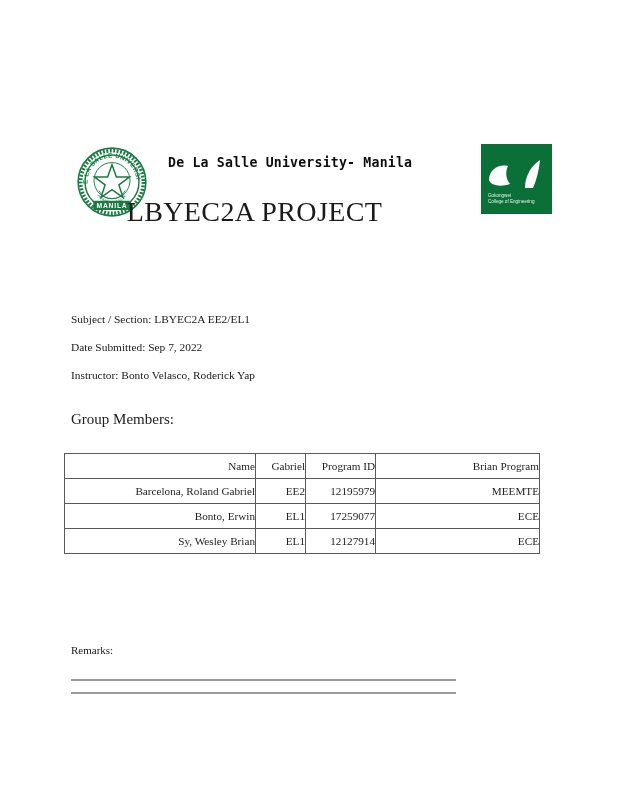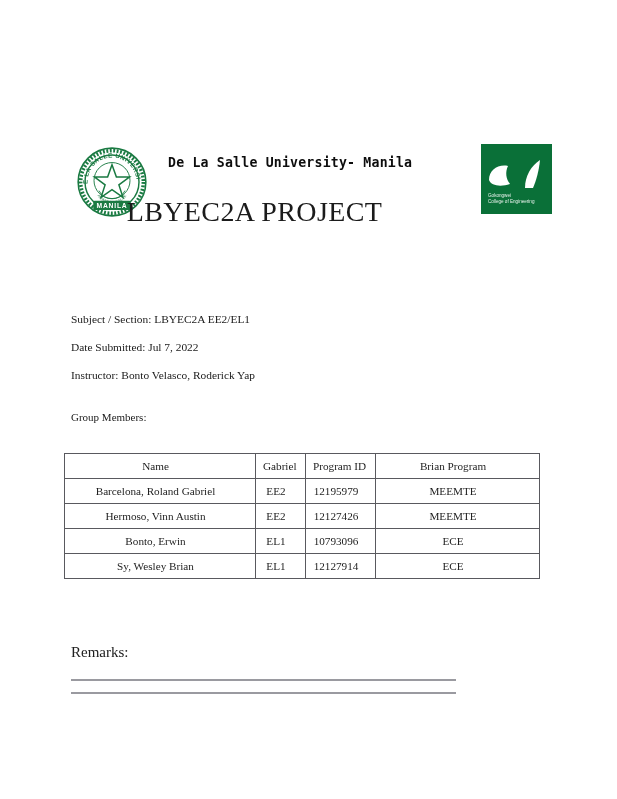--- a/index.html
+++ b/index.html
@@ -99,57 +99,57 @@
     font-size: 11.4px;
     line-height: 13px;
     margin-bottom: 15px;
     color: #202020;
     white-space: pre;
   }
   #group-members-label {
     position: absolute;
     left: 71px;
     top: 411px;
-    font-size: 11px;
+    font-size: 15px;
     color: #202020;
   }
 
   
   #members-table {
     position: absolute;
     left: 64px;
     top: 453px;
     width: 475px;
     border-collapse: collapse;
     font-size: 11.2px;
     color: #1d1d1d;
     table-layout: fixed;
   }
   #members-table td,
   #members-table th {
     border: 1px solid #59595e;
-    padding: 5px 16px 5px 7px;
-    text-align: center;
+    padding: 5px 0 5px 7px;
+    text-align: right;
     font-weight: normal;
     height: 14px;
     vertical-align: middle;
     overflow: hidden;
     white-space: nowrap;
   }
   .col-name     { width: 191px; }
   .col-section  { width: 50px;  }
   .col-id       { width: 70px;  }
   .col-degree   { width: 164px; }
 
   
   #remarks-label {
     position: absolute;
     left: 71px;
     top: 644px;
-    font-size: 15px;
+    font-size: 11px;
     color: #202020;
   }
   .remark-rule {
     position: absolute;
     left: 71px;
     width: 385px;
     height: 2px;
     background: #9a9aa0;
   }
   #remark-rule-1 { top: 679px; }
@@ -197,21 +197,21 @@
       <div>Gokongwei</div>
       <div>College of Engineering</div>
     </div>
   </div>
 </div>
 
 <div id="doc-title">LBYEC2A PROJECT</div>
 
 <div id="meta-block">
   <div class="meta-line">Subject / Section: LBYEC2A EE2/EL1</div>
-  <div class="meta-line">Date Submitted: Jul 7, 2022</div>
+  <div class="meta-line">Date Submitted: Sep 7, 2022</div>
   <div class="meta-line">Instructor: Bonto Velasco, Roderick Yap</div>
 </div>
 
 <div id="group-members-label">Group Members:</div>
 
 <table id="members-table">
   <colgroup>
     <col class="col-name">
       <col class="col-section">
       <col class="col-id">
@@ -226,29 +226,23 @@
     </tr>
   </thead>
   <tbody>
     <tr>
       <td>Barcelona, Roland Gabriel</td>
       <td>EE2</td>
       <td>12195979</td>
       <td>MEEMTE</td>
     </tr>
     <tr>
-      <td>Hermoso, Vinn Austin</td>
-      <td>EE2</td>
-      <td>12127426</td>
-      <td>MEEMTE</td>
-    </tr>
-    <tr>
       <td>Bonto, Erwin</td>
       <td>EL1</td>
-      <td>10793096</td>
+      <td>17259077</td>
       <td>ECE</td>
     </tr>
     <tr>
       <td>Sy, Wesley Brian</td>
       <td>EL1</td>
       <td>12127914</td>
       <td>ECE</td>
     </tr>
   </tbody>
 </table>

